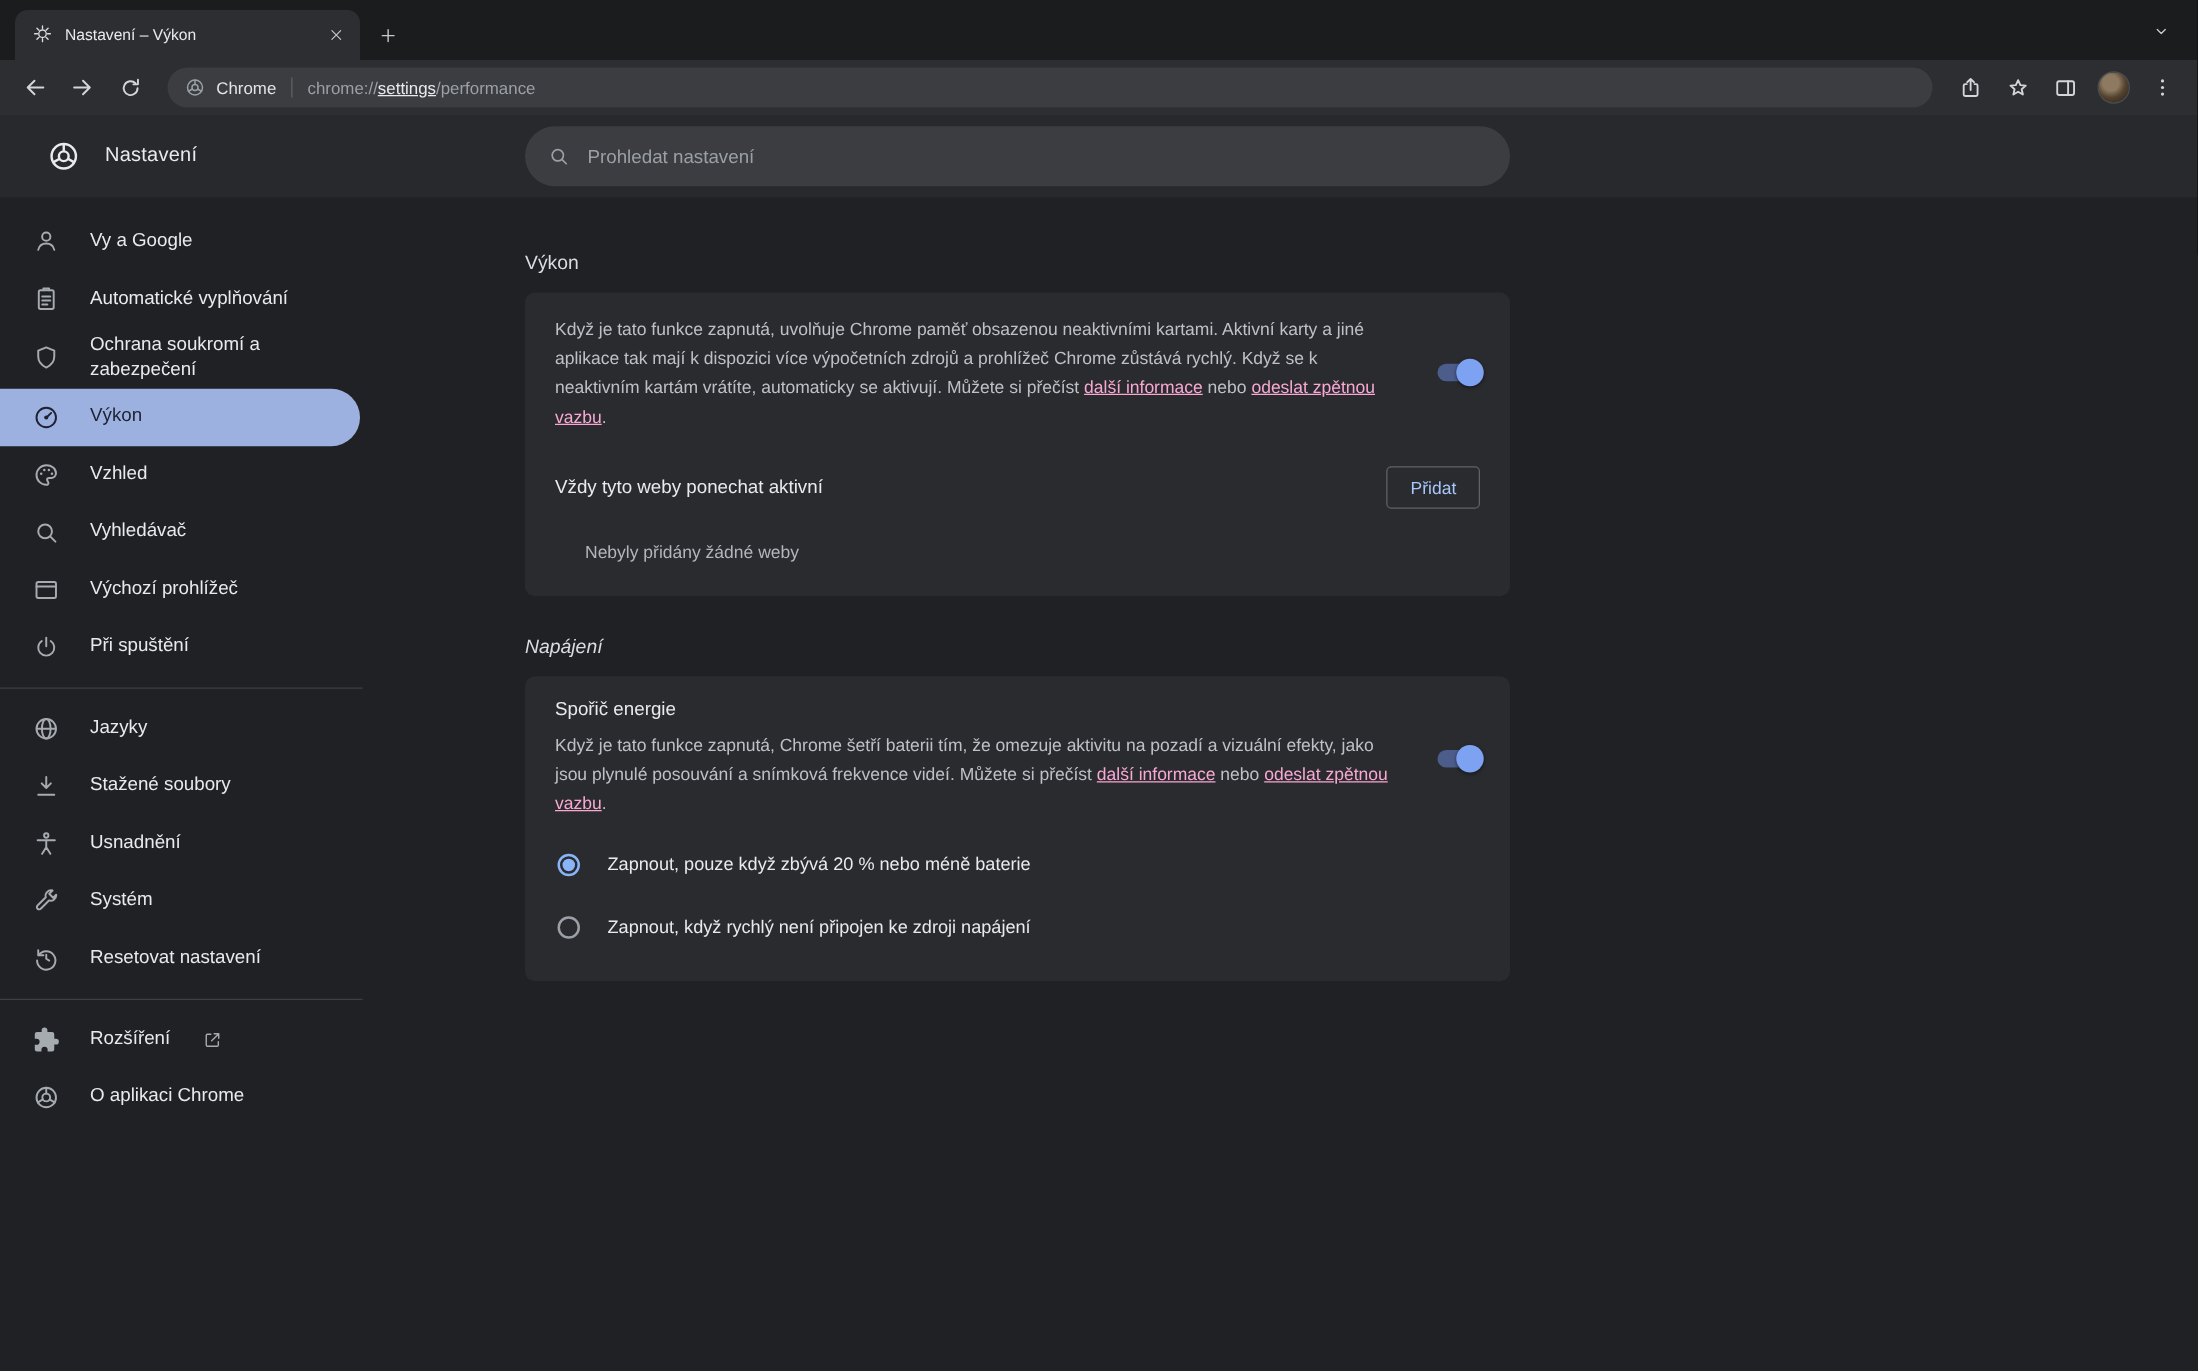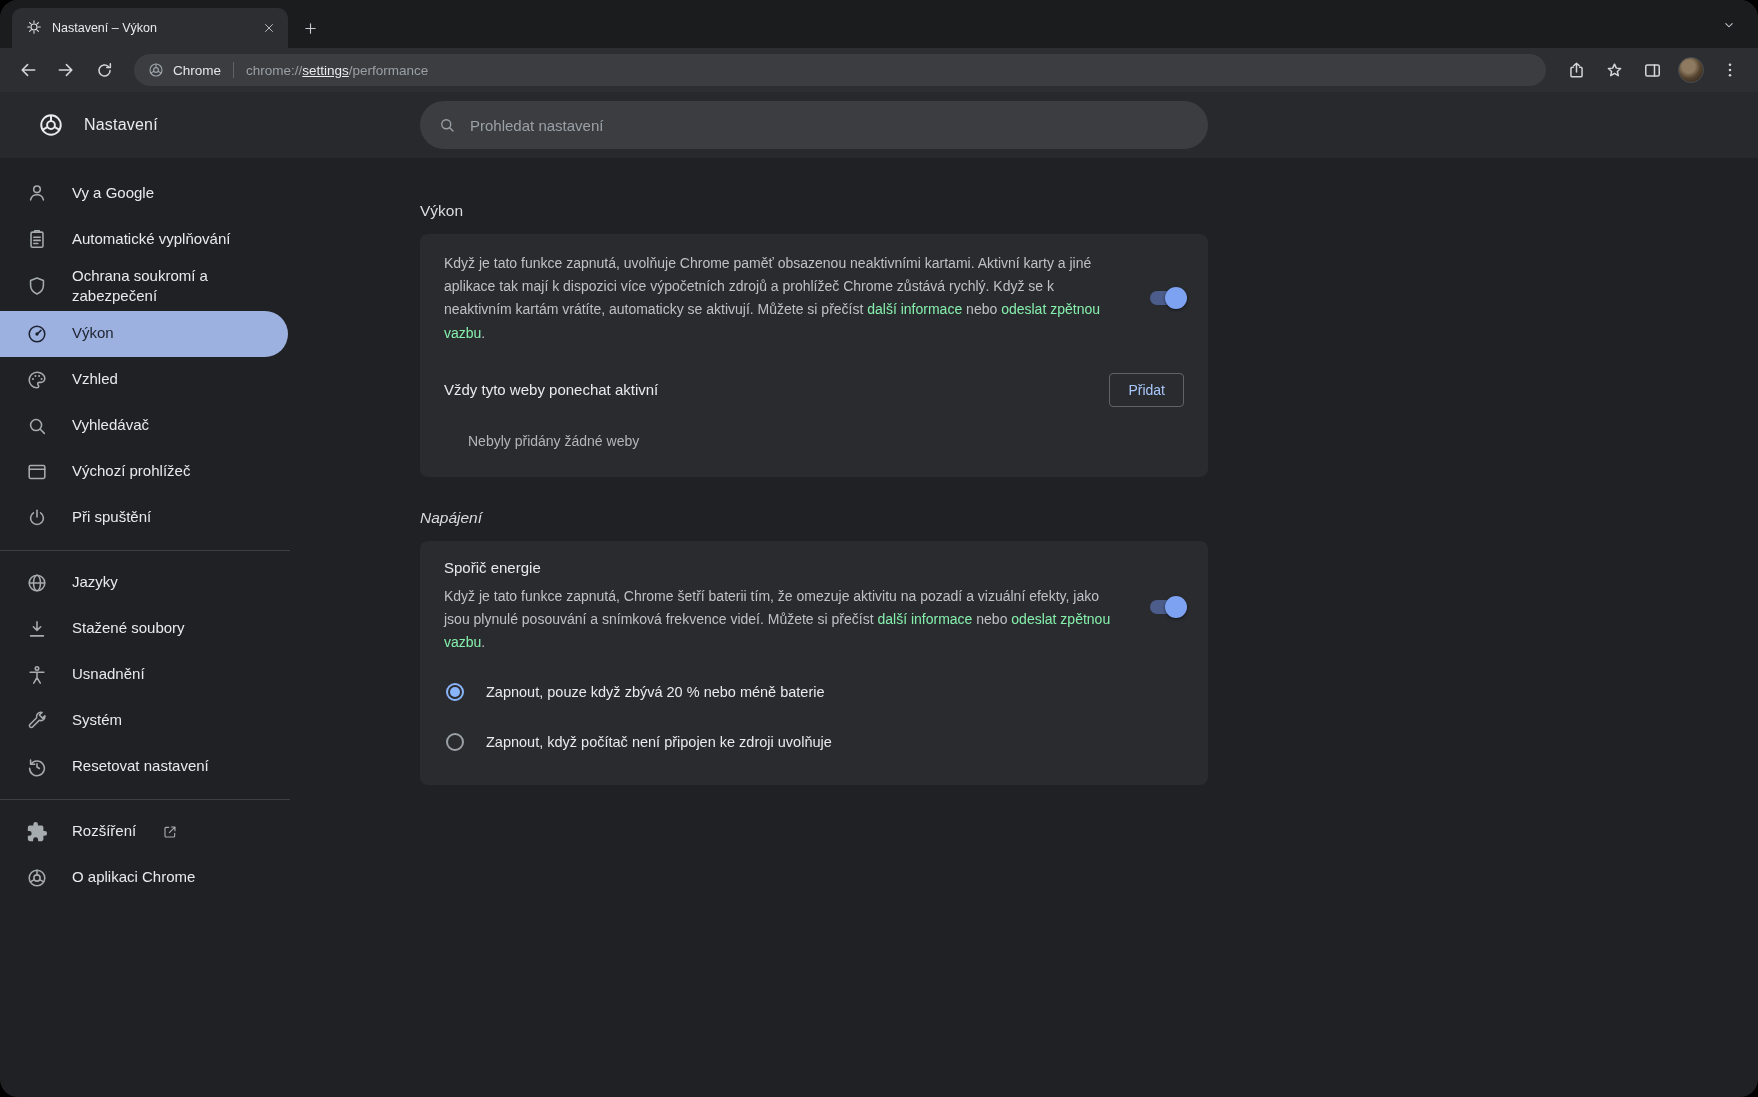--- a/index.html
+++ b/index.html
@@ -1,17 +1,17 @@
 <!DOCTYPE html>
 <html><head>
 <meta charset="utf-8">
 <style>
   * { margin:0; padding:0; box-sizing:border-box; }
   body { background:#000; font-family:"Liberation Sans", sans-serif; }
-  .screen { position:relative; width:1758px; height:1097px; background:#202124; overflow:hidden;border-radius:18px; }
+  .screen { position:relative; width:1758px; height:1097px; background:#202124; overflow:hidden; }
 
   
   .tabstrip { height:48px; background:#1b1c1e; display:flex; align-items:flex-end; position:relative; }
   .tab { margin-left:12px; height:40px; width:276px; background:#2d2e31; border-radius:10px 10px 0 0;
          display:flex; align-items:center; padding:0 8px 0 14px; gap:10px; color:#e8eaed; font-size:12.5px; }
   .tab-title { flex:1; white-space:nowrap; overflow:hidden; text-overflow:ellipsis; }
   .tab-close, .newtab-btn, .strip-chevron { display:flex; align-items:center; justify-content:center; border-radius:50%; cursor:pointer; }
   .tab-close { width:22px; height:22px; }
   .newtab-btn { width:28px; height:28px; margin:0 0 6px 8px; }
   .strip-chevron { position:absolute; right:14px; bottom:8px; width:30px; height:30px; }
@@ -60,21 +60,21 @@
 
   
   .content { flex:1; padding:20px 0 0 130px; }
   .section-heading { width:788px; font-size:15.5px; font-weight:500; color:#d9dce1; margin-top:24px; }
   .section-heading.second { margin-top:32px;font-style:italic; }
   .card { width:788px; background:#292b2f; border-radius:8px; margin-top:14px; padding:18px 24px 28px; }
   .card-row { display:flex; gap:16px; }
   .card-main { flex:1; }
   .card-title { font-size:15px; color:#e8eaed; margin-bottom:9px; }
   .card-desc { font-size:14px; color:#bdc1c6; line-height:1.66; max-width:690px; }
-  a.link { color:#86efac; cursor:pointer; }
+  a.link { color:#f9a8d4; cursor:pointer;text-decoration:underline; }
   .toggle-col { width:54px; display:flex; align-items:center; justify-content:flex-end; }
   .toggle { position:relative; width:34px; height:14px; border-radius:7px; background:#4c5d8c; cursor:pointer; }
   .toggle .knob { position:absolute; right:-3px; top:-4px; width:22px; height:22px; border-radius:50%;
                   background:#7ea2f2; box-shadow:0 1px 3px rgba(0,0,0,.55); }
   .sites-row { display:flex; align-items:center; justify-content:space-between; margin-top:28px; }
   .sites-label { font-size:15px; color:#e8eaed; }
   .btn { background:transparent; border:1px solid #5f6368; color:#a8c7fa; font-size:14px; font-weight:500;
          padding:8px 18px; border-radius:4px; font-family:inherit; cursor:pointer; }
   .empty-row { margin-top:26px; padding-left:24px; font-size:14px; color:#b2b6bb; }
   .radio-row { display:flex; align-items:center; gap:22px; margin-top:28px; padding-left:2px; cursor:pointer; }
@@ -375,19 +375,19 @@
           </div>
         </div>
 
         <div class="radio-row">
           <span class="radio checked"></span>
           <span class="radio-label">Zapnout, pouze když zbývá 20 % nebo méně baterie</span>
         </div>
 
         <div class="radio-row second">
           <span class="radio"></span>
-          <span class="radio-label">Zapnout, když počítač není připojen ke zdroji uvolňuje</span>
+          <span class="radio-label">Zapnout, když rychlý není připojen ke zdroji napájení</span>
         </div>
       </div>
 
     </div>
   </div>
 </div>
 
 </body></html>

